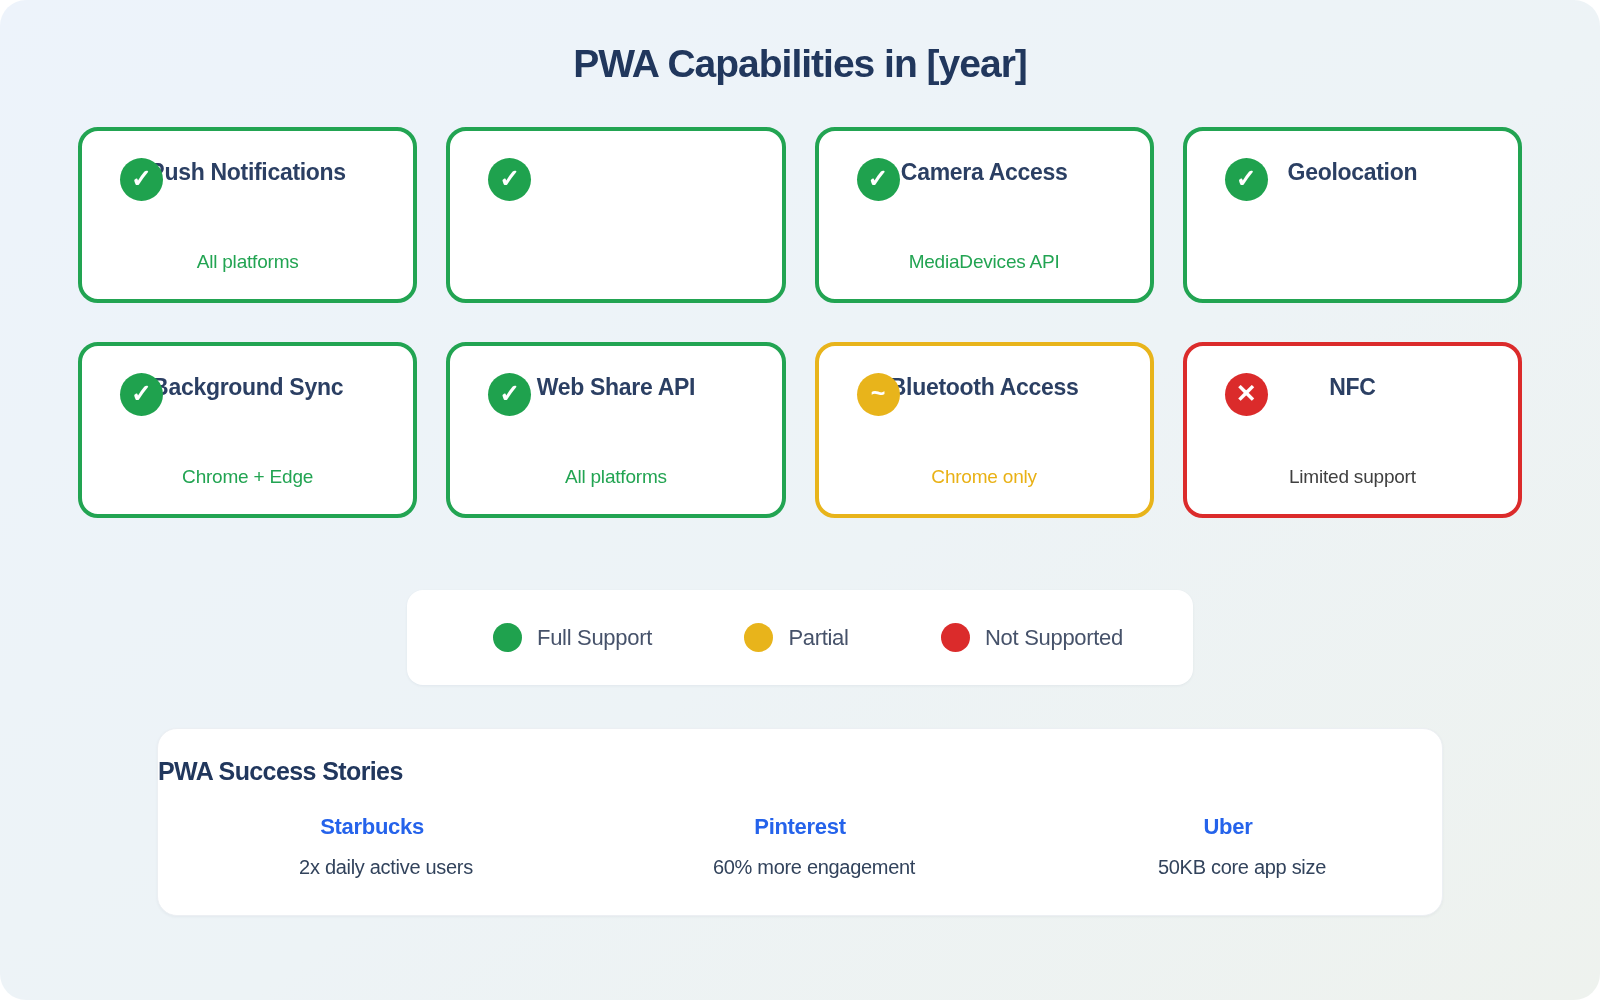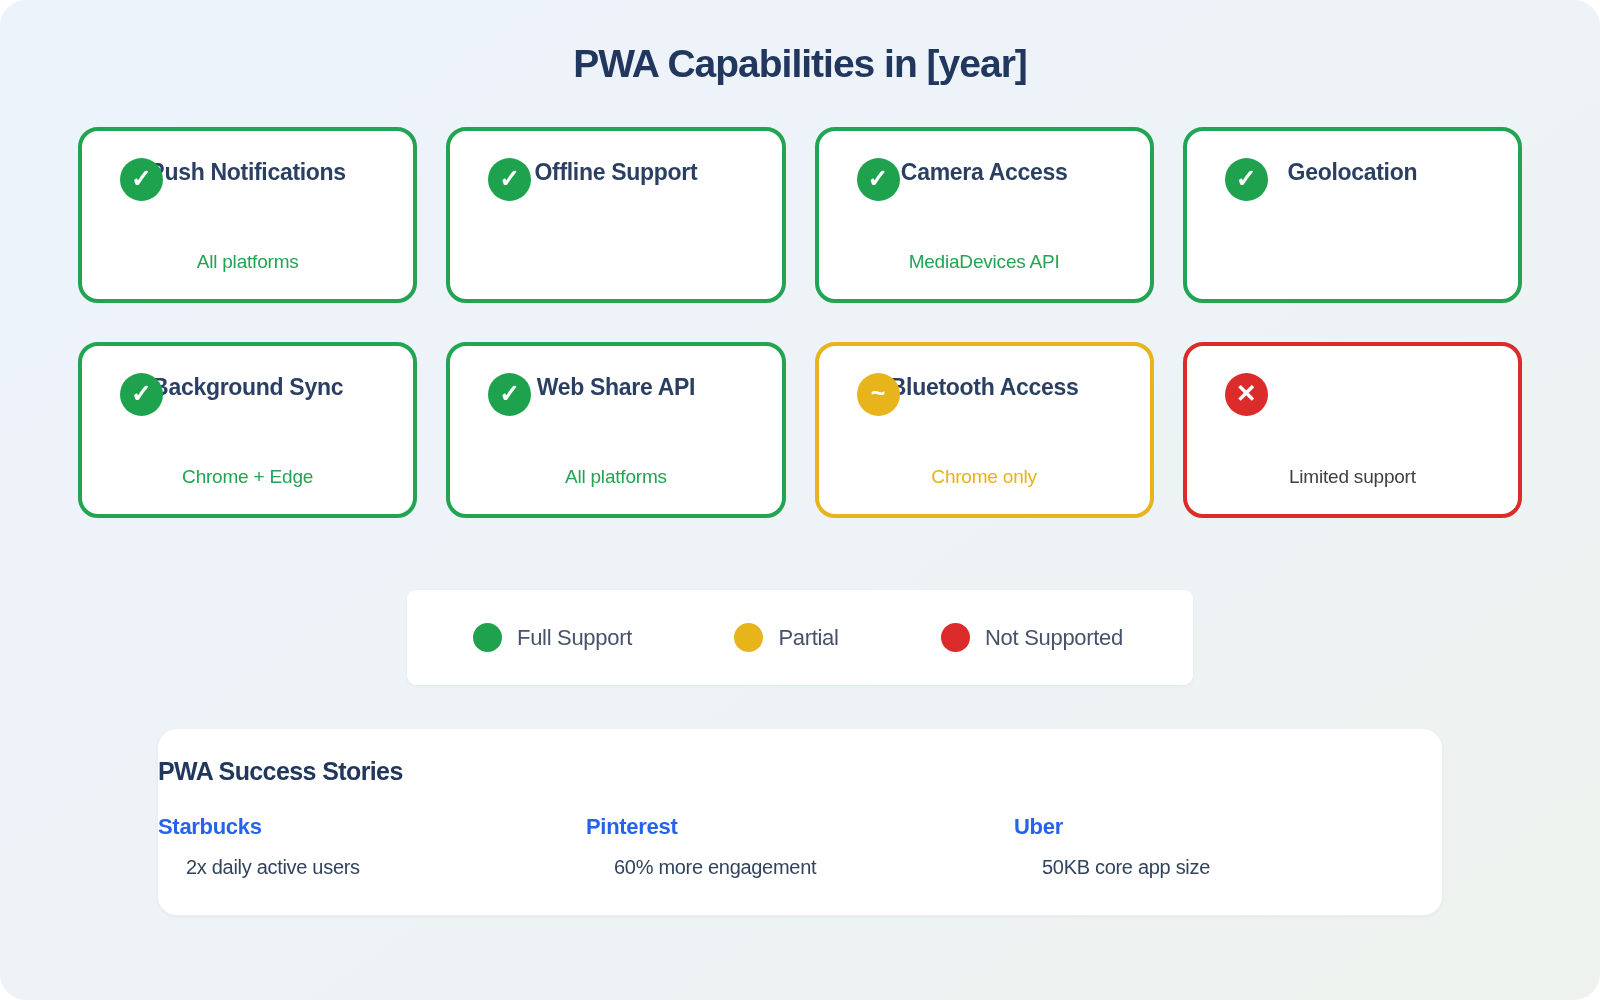--- a/index.html
+++ b/index.html
@@ -60,25 +60,25 @@
     color:#22a452;
     letter-spacing:-0.2px;
   }
   .partial .card-sub{color:#e9b115;}
   .none .card-sub{color:#404040;}
   .legend{
     margin:72px auto 0;
     width:786px;height:95px;
     box-sizing:border-box;
     background:#ffffff;
-    border-radius:9px;
+    border-radius:16px;
     box-shadow:0 1px 3px rgba(30,50,80,0.06);
     display:flex;align-items:center;
     justify-content:space-between;
-    padding:0 70px 0 66px;
+    padding:0 70px 0 86px;
     text-align:center;
   }
   .legend-item{display:flex;align-items:center;gap:15px;}
   .dot{width:29px;height:29px;border-radius:50%;background:#1fa24e;flex:none;}
   .dot.partial{background:#e8b41b;}
   .dot.none{background:#db2b2b;}
   .legend-label{font-size:22px;color:#46526a;letter-spacing:-0.3px;}
   .success{
     margin:43px auto 0;
     width:1286px;height:188px;
@@ -93,21 +93,21 @@
     margin:0;text-align:left;
     font-size:25px;font-weight:bold;
     letter-spacing:-0.6px;
     color:#21375d;
   }
   .stories{
     margin-top:28px;
     display:grid;
     grid-template-columns:repeat(3,1fr);
   }
-  .story{}
+  .story{text-align:center;}
   .story-name{
     font-size:22px;font-weight:bold;
     color:#2563eb;letter-spacing:-0.3px;
   }
   .story-stat{
     margin-top:16px;
     font-size:20px;color:#32435c;
     letter-spacing:-0.3px;
     padding-left:28px;
   }
@@ -126,21 +126,20 @@
           <span class="glyph">✓</span>
         </span>
       <div class="card-title">Push Notifications</div>
       <div class="card-sub">All platforms</div>
     </div>
 
     <div class="card full">
       <span class="badge">
           <span class="glyph">✓</span>
         </span>
-      <div class="card-title">Offline Support</div>
     </div>
 
     <div class="card full">
       <span class="badge">
           <span class="glyph">✓</span>
         </span>
       <div class="card-title">Camera Access</div>
       <div class="card-sub">MediaDevices API</div>
     </div>
 
@@ -172,20 +171,21 @@
           <span class="glyph">~</span>
         </span>
       <div class="card-title">Bluetooth Access</div>
       <div class="card-sub">Chrome only</div>
     </div>
 
     <div class="card none">
       <span class="badge">
           <span class="glyph">✕</span>
         </span>
+      <div class="card-title">NFC</div>
       <div class="card-sub">Limited support</div>
     </div>
 
   </div>
 
   <div class="legend">
     <div class="legend-item">
       <span class="dot"></span>
       <span class="legend-label">Full Support</span>
     </div>

